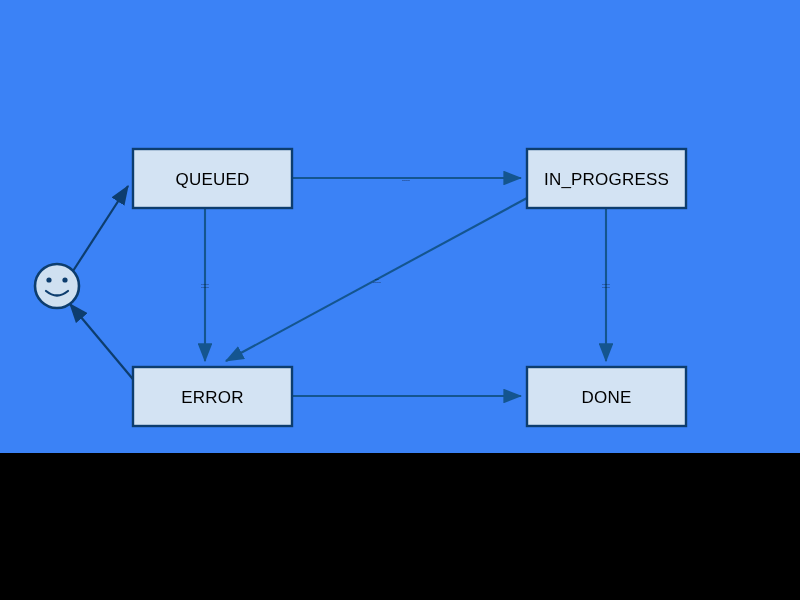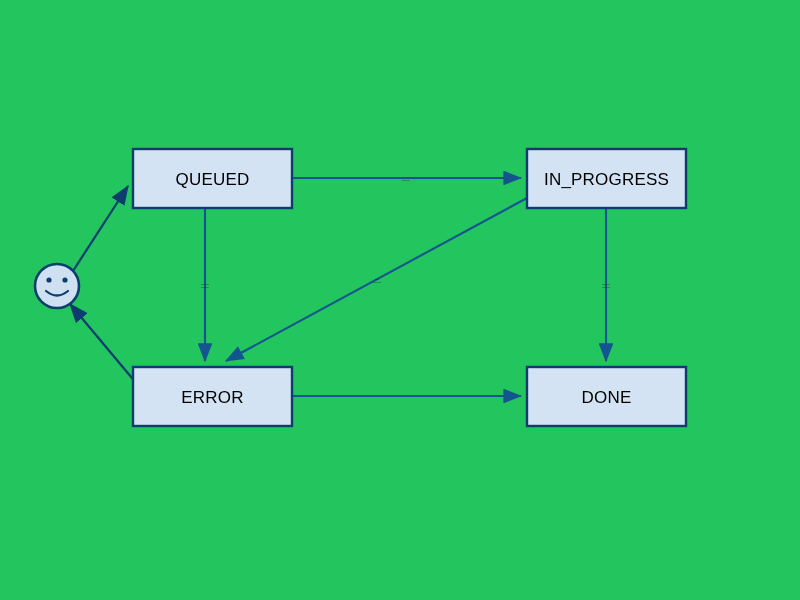--- a/index.html
+++ b/index.html
@@ -10,22 +10,22 @@
   }
   body {
     width: 800px;
     height: 600px;
     overflow: hidden;
     font-family: "Liberation Sans", sans-serif;
   }
   #canvas-root {
     position: relative;
     width: 800px;
-    height: 600px;
-    background: #22c55e;
+    height: 453px;
+    background: #3b82f6;
   }
   #diagram-svg {
     position: absolute;
     top: 0;
     left: 0;
     width: 800px;
     height: 600px;
     display: block;
   }
   .node-rect {

